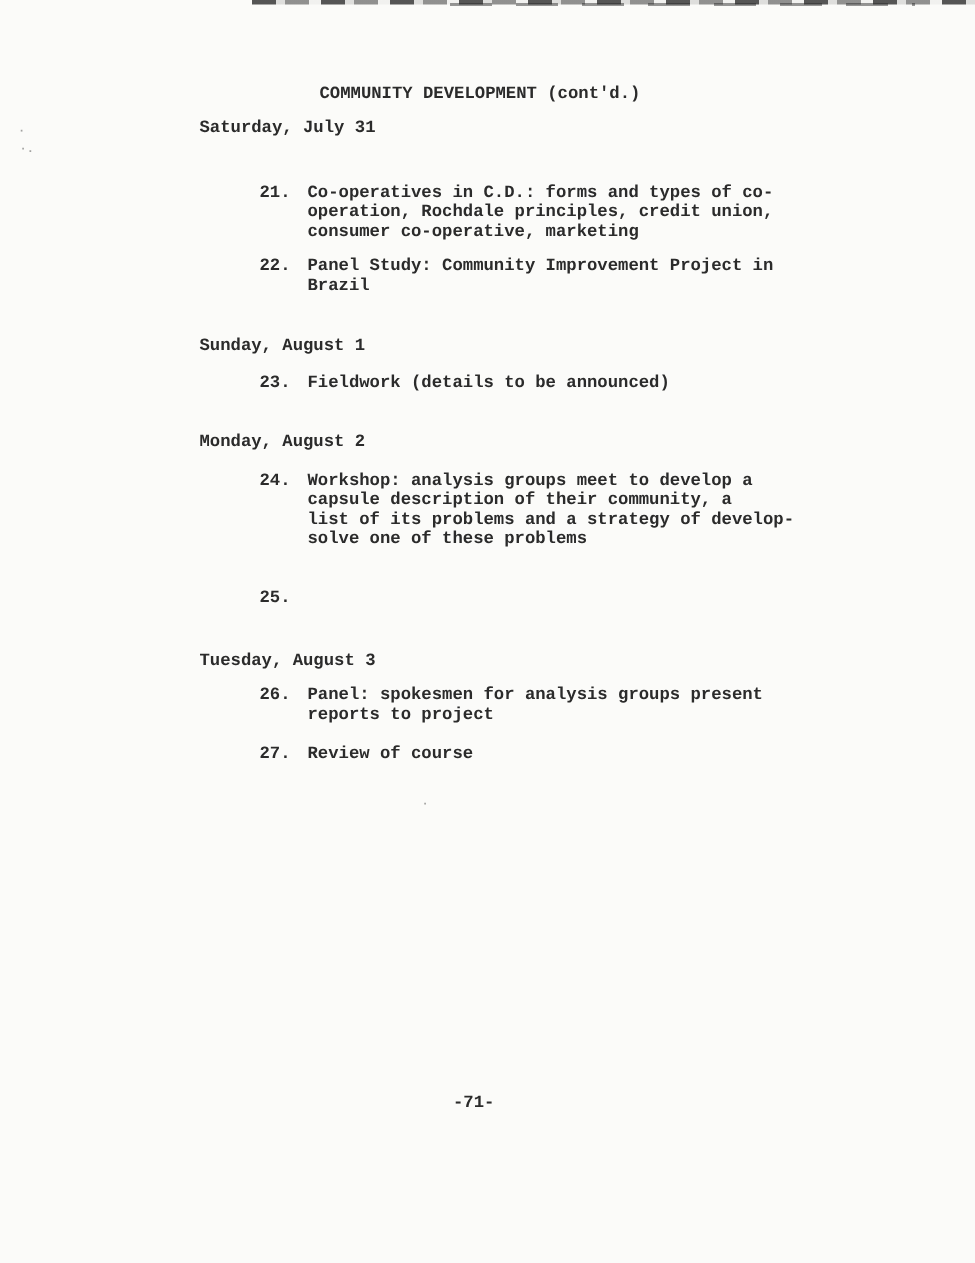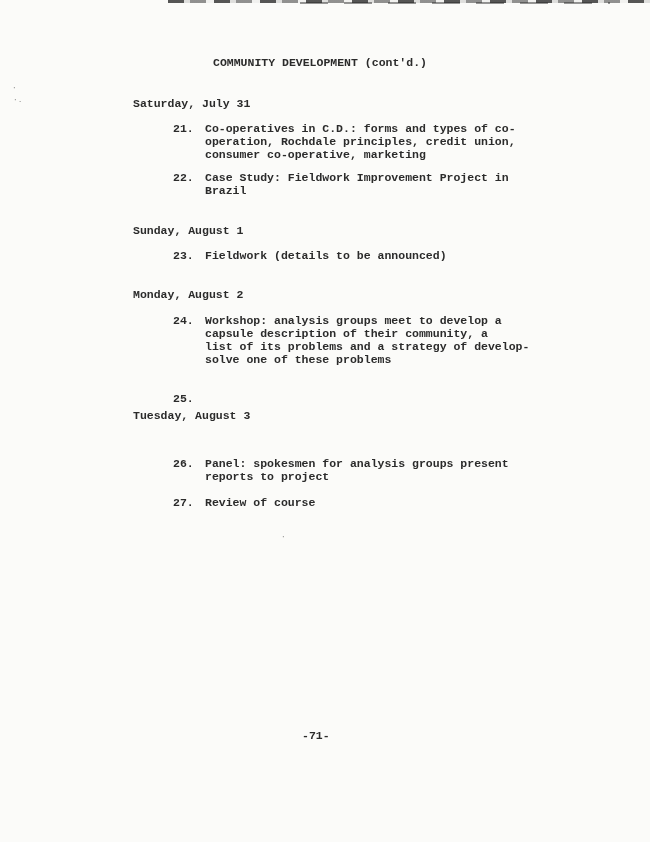--- a/index.html
+++ b/index.html
@@ -90,35 +90,35 @@
 <div class="page">
 
   <div class="scan-edge"></div>
   <div class="scan-edge2"></div>
   <div class="speck" style="left:12px; top:84px;">·</div>
   <div class="speck" style="left:13px; top:96px;">·.</div>
   <div class="speck" style="left:281px; top:533px;">·</div>
 
   <div class="title">COMMUNITY DEVELOPMENT (cont'd.)</div>
 
-  <div class="heading" style="top:97px;">Saturday, July 31</div>
+  <div class="heading" style="top:79px;">Saturday, July 31</div>
 
   <div class="item" style="top:122px;">
     <span class="num">21.</span>
     <div class="lines">
       <div>Co-operatives in C.D.: forms and types of co-</div>
       <div>operation, Rochdale principles, credit union,</div>
       <div>consumer co-operative, marketing</div>
     </div>
   </div>
 
   <div class="item" style="top:171px;">
     <span class="num">22.</span>
     <div class="lines">
-      <div>Case Study: Fieldwork Improvement Project in</div>
+      <div>Panel Study: Community Improvement Project in</div>
       <div>Brazil</div>
     </div>
   </div>
 
   <div class="heading" style="top:224px;">Sunday, August 1</div>
 
   <div class="item" style="top:249px;">
     <span class="num">23.</span>
     <div class="lines">
       <div>Fieldwork (details to be announced)</div>
@@ -134,21 +134,21 @@
       <div>capsule description of their community, a</div>
       <div>list of its problems and a strategy of develop-</div>
       <div>solve one of these problems</div>
     </div>
   </div>
 
   <div class="item" style="top:392px;align-items:flex-end;">
     <span class="num">25.</span>
   </div>
 
-  <div class="heading" style="top:409px;text-align:right;">Tuesday, August 3</div>
+  <div class="heading" style="top:434px;text-align:right;">Tuesday, August 3</div>
 
   <div class="item" style="top:457px;">
     <span class="num">26.</span>
     <div class="lines">
       <div>Panel: spokesmen for analysis groups present</div>
       <div>reports to project</div>
     </div>
   </div>
 
   <div class="item" style="top:496px;">

